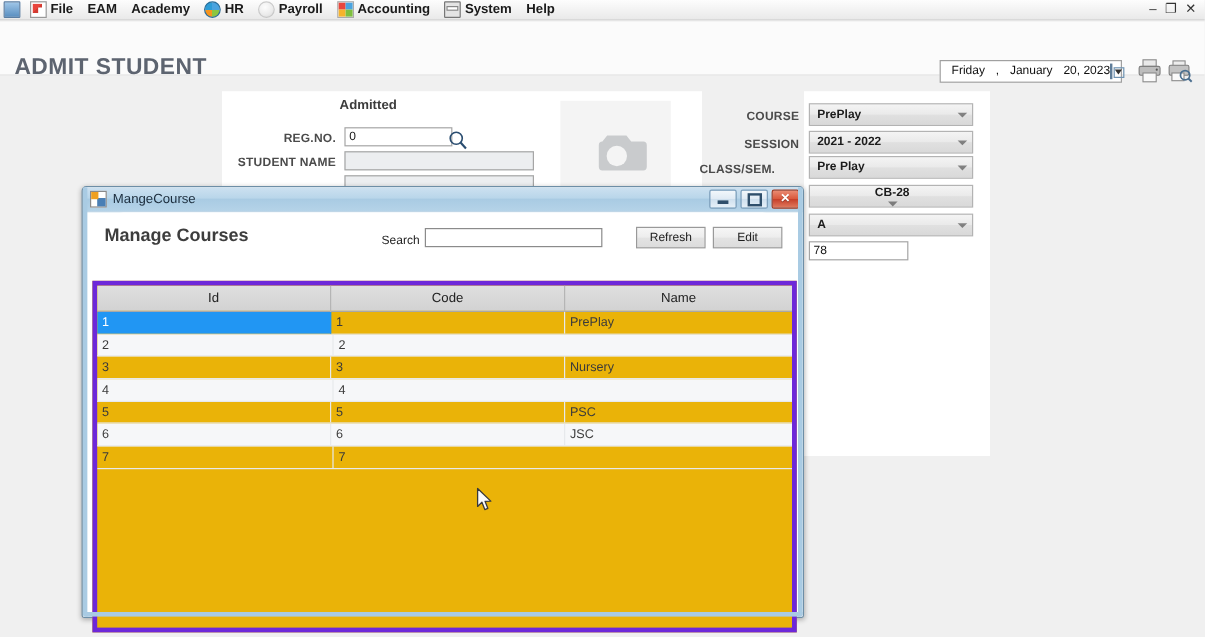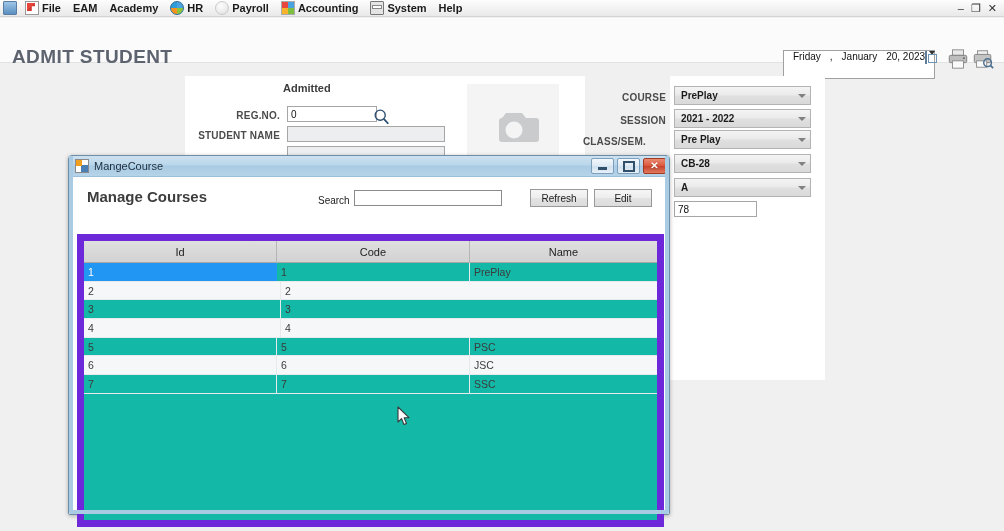--- a/index.html
+++ b/index.html
@@ -95,24 +95,24 @@
     border-bottom: 1px solid #e2e2e2;
     box-sizing: border-box;
   }
   .page-title {
     position: absolute; left: 12px; top: 28px;
     font-size: 19px; font-weight: bold; letter-spacing: .4px;
     color: #5d6470;
   }
   .datebox {
     position: absolute; left: 783px; top: 32px;
-    width: 152px; height: 29px;
+    width: 152px; height: 19px;
     background: #fff; border: 1px solid #a0a0a0;
     box-sizing: border-box;
-    display: flex; align-items: flex-start;
+    display: flex; align-items: center;
     font-size: 10px; color: #111;
   }
   .date-parts { display:flex; align-items:center; gap: 9px; padding-left: 9px; flex: 1; white-space: nowrap;}
   .date-cal {
     width: 13px; height: 13px; margin-right: 2px;
     border: 1px solid #5f7d99; background: #f4f8fb; position: relative;
     box-sizing: border-box;
   }
   .date-cal::after{
     content:""; position:absolute; left:2px; top:2px; width:7px; height:7px;
@@ -288,22 +288,22 @@
     display: flex; align-items: center; justify-content: center;
     font-size: 10px; color: #1c1c1c;
   }
   .cw-button.refresh { left: 457px; width: 58px; }
   .cw-button.edit    { left: 521px; width: 58px; }
 
   
   .grid {
     position: absolute; left: 4px; top: 57px;
     width: 587px; height: 293px;
-    border: 7px solid #6d28d9;
-    background: #14b8a6;
+    border: 4px solid #6d28d9;
+    background: #eab308;
     box-sizing: border-box;
     overflow: hidden;
   }
   .grid-head {
     display: flex; height: 22px;
     background: linear-gradient(to bottom,#dfdfdf 0%, #d2d2d2 100%);
     border-bottom: 1px solid #a8a8a8;
     box-sizing: border-box;
   }
   .gh {
@@ -452,21 +452,21 @@
     <span>2021 - 2022</span>
     <span class="chev"></span>
   </div>
 
   <div class="flabel" style="left:572px; top:136px; width:74px;">CLASS/SEM.</div>
   <div class="combo" style="left:674px; top:130px; width:137px;">
     <span>Pre Play</span>
     <span class="chev"></span>
   </div>
 
-  <div class="combo" style="left:674px; top:154px; width:137px;">
+  <div class="combo" style="left:674px; top:154px; width:137px;flex-direction:column;">
     <span>CB-28</span>
     <span class="chev"></span>
   </div>
 
   <div class="combo" style="left:674px; top:178px; width:137px;">
     <span>A</span>
     <span class="chev"></span>
   </div>
 
   <div class="ftext" style="left:674px; top:201px; width:83px; height:16px; font-weight:normal;">78</div>
@@ -509,39 +509,39 @@
           <div class="gc col-code">1</div>
           <div class="gc col-name">PrePlay</div>
         </div>
         <div class="grid-row alt">
           <div class="gc col-id">2</div>
           <div class="gc col-code">2</div>
         </div>
         <div class="grid-row">
           <div class="gc col-id">3</div>
           <div class="gc col-code">3</div>
+          <div class="gc col-name">Nursery</div>
         </div>
         <div class="grid-row alt">
           <div class="gc col-id">4</div>
           <div class="gc col-code">4</div>
         </div>
         <div class="grid-row">
           <div class="gc col-id">5</div>
           <div class="gc col-code">5</div>
           <div class="gc col-name">PSC</div>
         </div>
         <div class="grid-row alt">
           <div class="gc col-id">6</div>
           <div class="gc col-code">6</div>
           <div class="gc col-name">JSC</div>
         </div>
         <div class="grid-row">
           <div class="gc col-id">7</div>
           <div class="gc col-code">7</div>
-          <div class="gc col-name">SSC</div>
         </div>
       </div>
     </div>
     <div class="cw-frame"></div>
   </div>
 
   <svg class="cursor" viewBox="0 0 14 21">
     <path d="M1 1 L1 16 L4.6 12.6 L7 18.6 L9.5 17.6 L7.2 11.8 L12 11.6 Z" fill="#fbfbfb" stroke="#3a3a3a" stroke-width="1.1" stroke-linejoin="round"></path>
   </svg>
 

